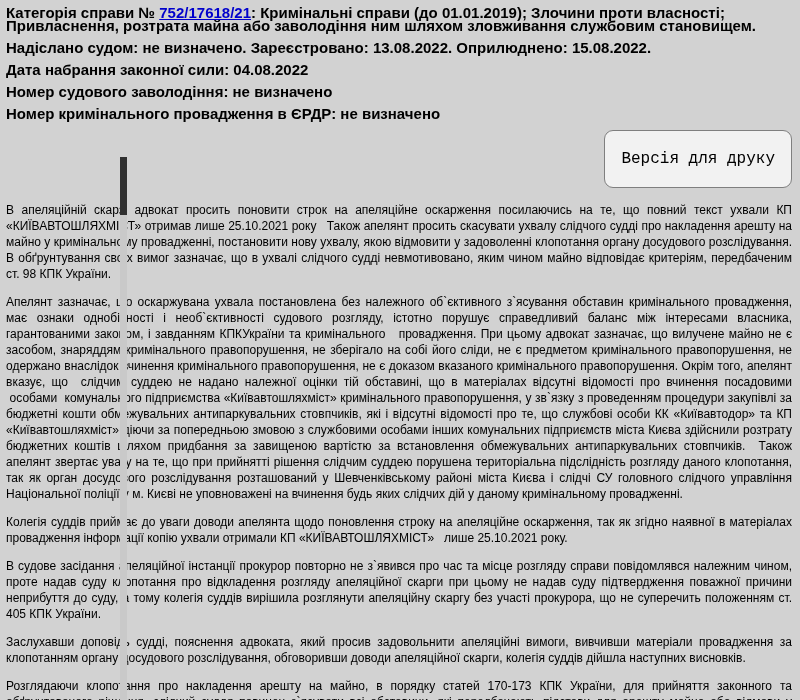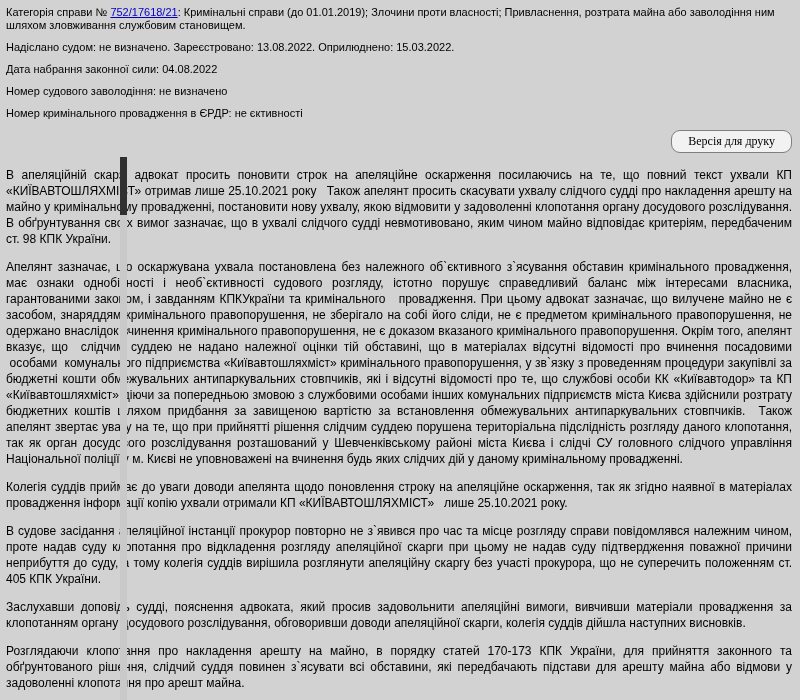--- a/index.html
+++ b/index.html
@@ -17,46 +17,46 @@
   }
   .page {
     position: relative;
     width: 800px;
     height: 700px;
     padding: 6px 8px 0 6px;
     box-sizing: border-box;
   }
   
   .meta {
-    font-weight: normal;
-    font-size: 11px;
+    font-weight: bold;
+    font-size: 15px;
     line-height: 13px;
   }
   .meta-line {
     margin: 0 0 9px 0;
   }
   .case-link {
     color: #0000cc;
     text-decoration: underline;
     cursor: pointer;
   }
   
   .toolbar {
     display: flex;
     justify-content: flex-end;
     margin-top: 10px;
   }
   .print-btn {
-    font-family: Liberation Serif, serif;
-    font-size: 12px;
+    font-family: Liberation Mono, monospace;
+    font-size: 16px;
     color: #000;
     background: #f2f2f2;
     border: 1px solid #7f7f7f;
     border-radius: 9px;
-    padding: 3px 16px;
+    padding: 19px 16px;
     cursor: pointer;
   }
   
   .doc {
     margin-top: 14px;
     font-size: 12px;
     line-height: 16px;
     text-align: justify;
   }
   .doc p {
@@ -82,24 +82,24 @@
 </style>
 </head>
 <body>
 
 <div class="page">
 
   <div class="meta">
     <p class="meta-line">
       <span>Категорія справи № </span><a href="#" class="case-link">752/17618/21</a><span>: Кримінальні справи (до 01.01.2019); Злочини проти власності; Привласнення, розтрата майна або заволодіння ним шляхом зловживання службовим становищем.</span>
     </p>
-    <p class="meta-line">Надіслано судом: не визначено. Зареєстровано: 13.08.2022. Оприлюднено: 15.03.2022.</p>
+    <p class="meta-line">Надіслано судом: не визначено. Зареєстровано: 13.08.2022. Оприлюднено: 15.08.2022.</p>
     <p class="meta-line">Дата набрання законної сили: 04.08.2022</p>
     <p class="meta-line">Номер судового заволодіння: не визначено</p>
-    <p class="meta-line">Номер кримінального провадження в ЄРДР: не єктивності</p>
+    <p class="meta-line">Номер кримінального провадження в ЄРДР: не визначено</p>
   </div>
 
   <div class="toolbar">
     <button class="print-btn">Версія для друку</button>
   </div>
 
   <div class="doc">
     <p>В апеляційній скарзі адвокат просить поновити строк на апеляційне оскарження посилаючись на те, що повний текст ухвали КП «КИЇВАВТОШЛЯХМІСТ» отримав лише 25.10.2021 року &nbsp; Також апелянт просить скасувати ухвалу слідчого судді про накладення арешту на майно у кримінальному провадженні, постановити нову ухвалу, якою відмовити у задоволенні клопотання органу досудового розслідування. В обґрунтування своїх вимог зазначає, що в ухвалі слідчого судді невмотивовано, яким чином майно відповідає критеріям, передбаченим ст. 98 КПК України.</p>
     <p>Апелянт зазначає, що оскаржувана ухвала постановлена без належного об`єктивного з`ясування обставин кримінального провадження, має ознаки однобічності і необ`єктивності судового розгляду, істотно порушує справедливий баланс між інтересами власника, гарантованими законом, і завданням КПКУкраїни та кримінального &nbsp; провадження. При цьому адвокат зазначає, що вилучене майно не є засобом, знаряддям кримінального правопорушення, не зберігало на собі його сліди, не є предметом кримінального правопорушення, не одержано внаслідок вчинення кримінального правопорушення, не є доказом вказаного кримінального правопорушення. Окрім того, апелянт вказує, що &nbsp;слідчим суддею не надано належної оцінки тій обставині, що в матеріалах відсутні відомості про вчинення посадовими &nbsp;особами &nbsp;комунального підприємства «Київавтошляхміст» кримінального правопорушення, у зв`язку з проведенням процедури закупівлі за бюджетні кошти обмежувальних антипаркувальних стовпчиків, які і відсутні відомості про те, що службові особи КК «Київавтодор» та КП «Київавтошляхміст» діючи за попередньою змовою з службовими особами інших комунальних підприємств міста Києва здійснили розтрату бюджетних коштів шляхом придбання за завищеною вартістю за встановлення обмежувальних антипаркувальних стовпчиків. &nbsp;Також апелянт звертає увагу на те, що при прийнятті рішення слідчим суддею порушена територіальна підслідність розгляду даного клопотання, так як орган досудового розслідування розташований у Шевченківському районі міста Києва і слідчі СУ головного слідчого управління Національної поліції у м. Києві не уповноважені на вчинення будь яких слідчих дій у даному кримінальному провадженні.</p>
     <p>Колегія суддів приймає до уваги доводи апелянта щодо поновлення строку на апеляційне оскарження, так як згідно наявної в матеріалах провадження інформації копію ухвали отримали КП «КИЇВАВТОШЛЯХМІСТ» &nbsp; лише 25.10.2021 року.</p>

